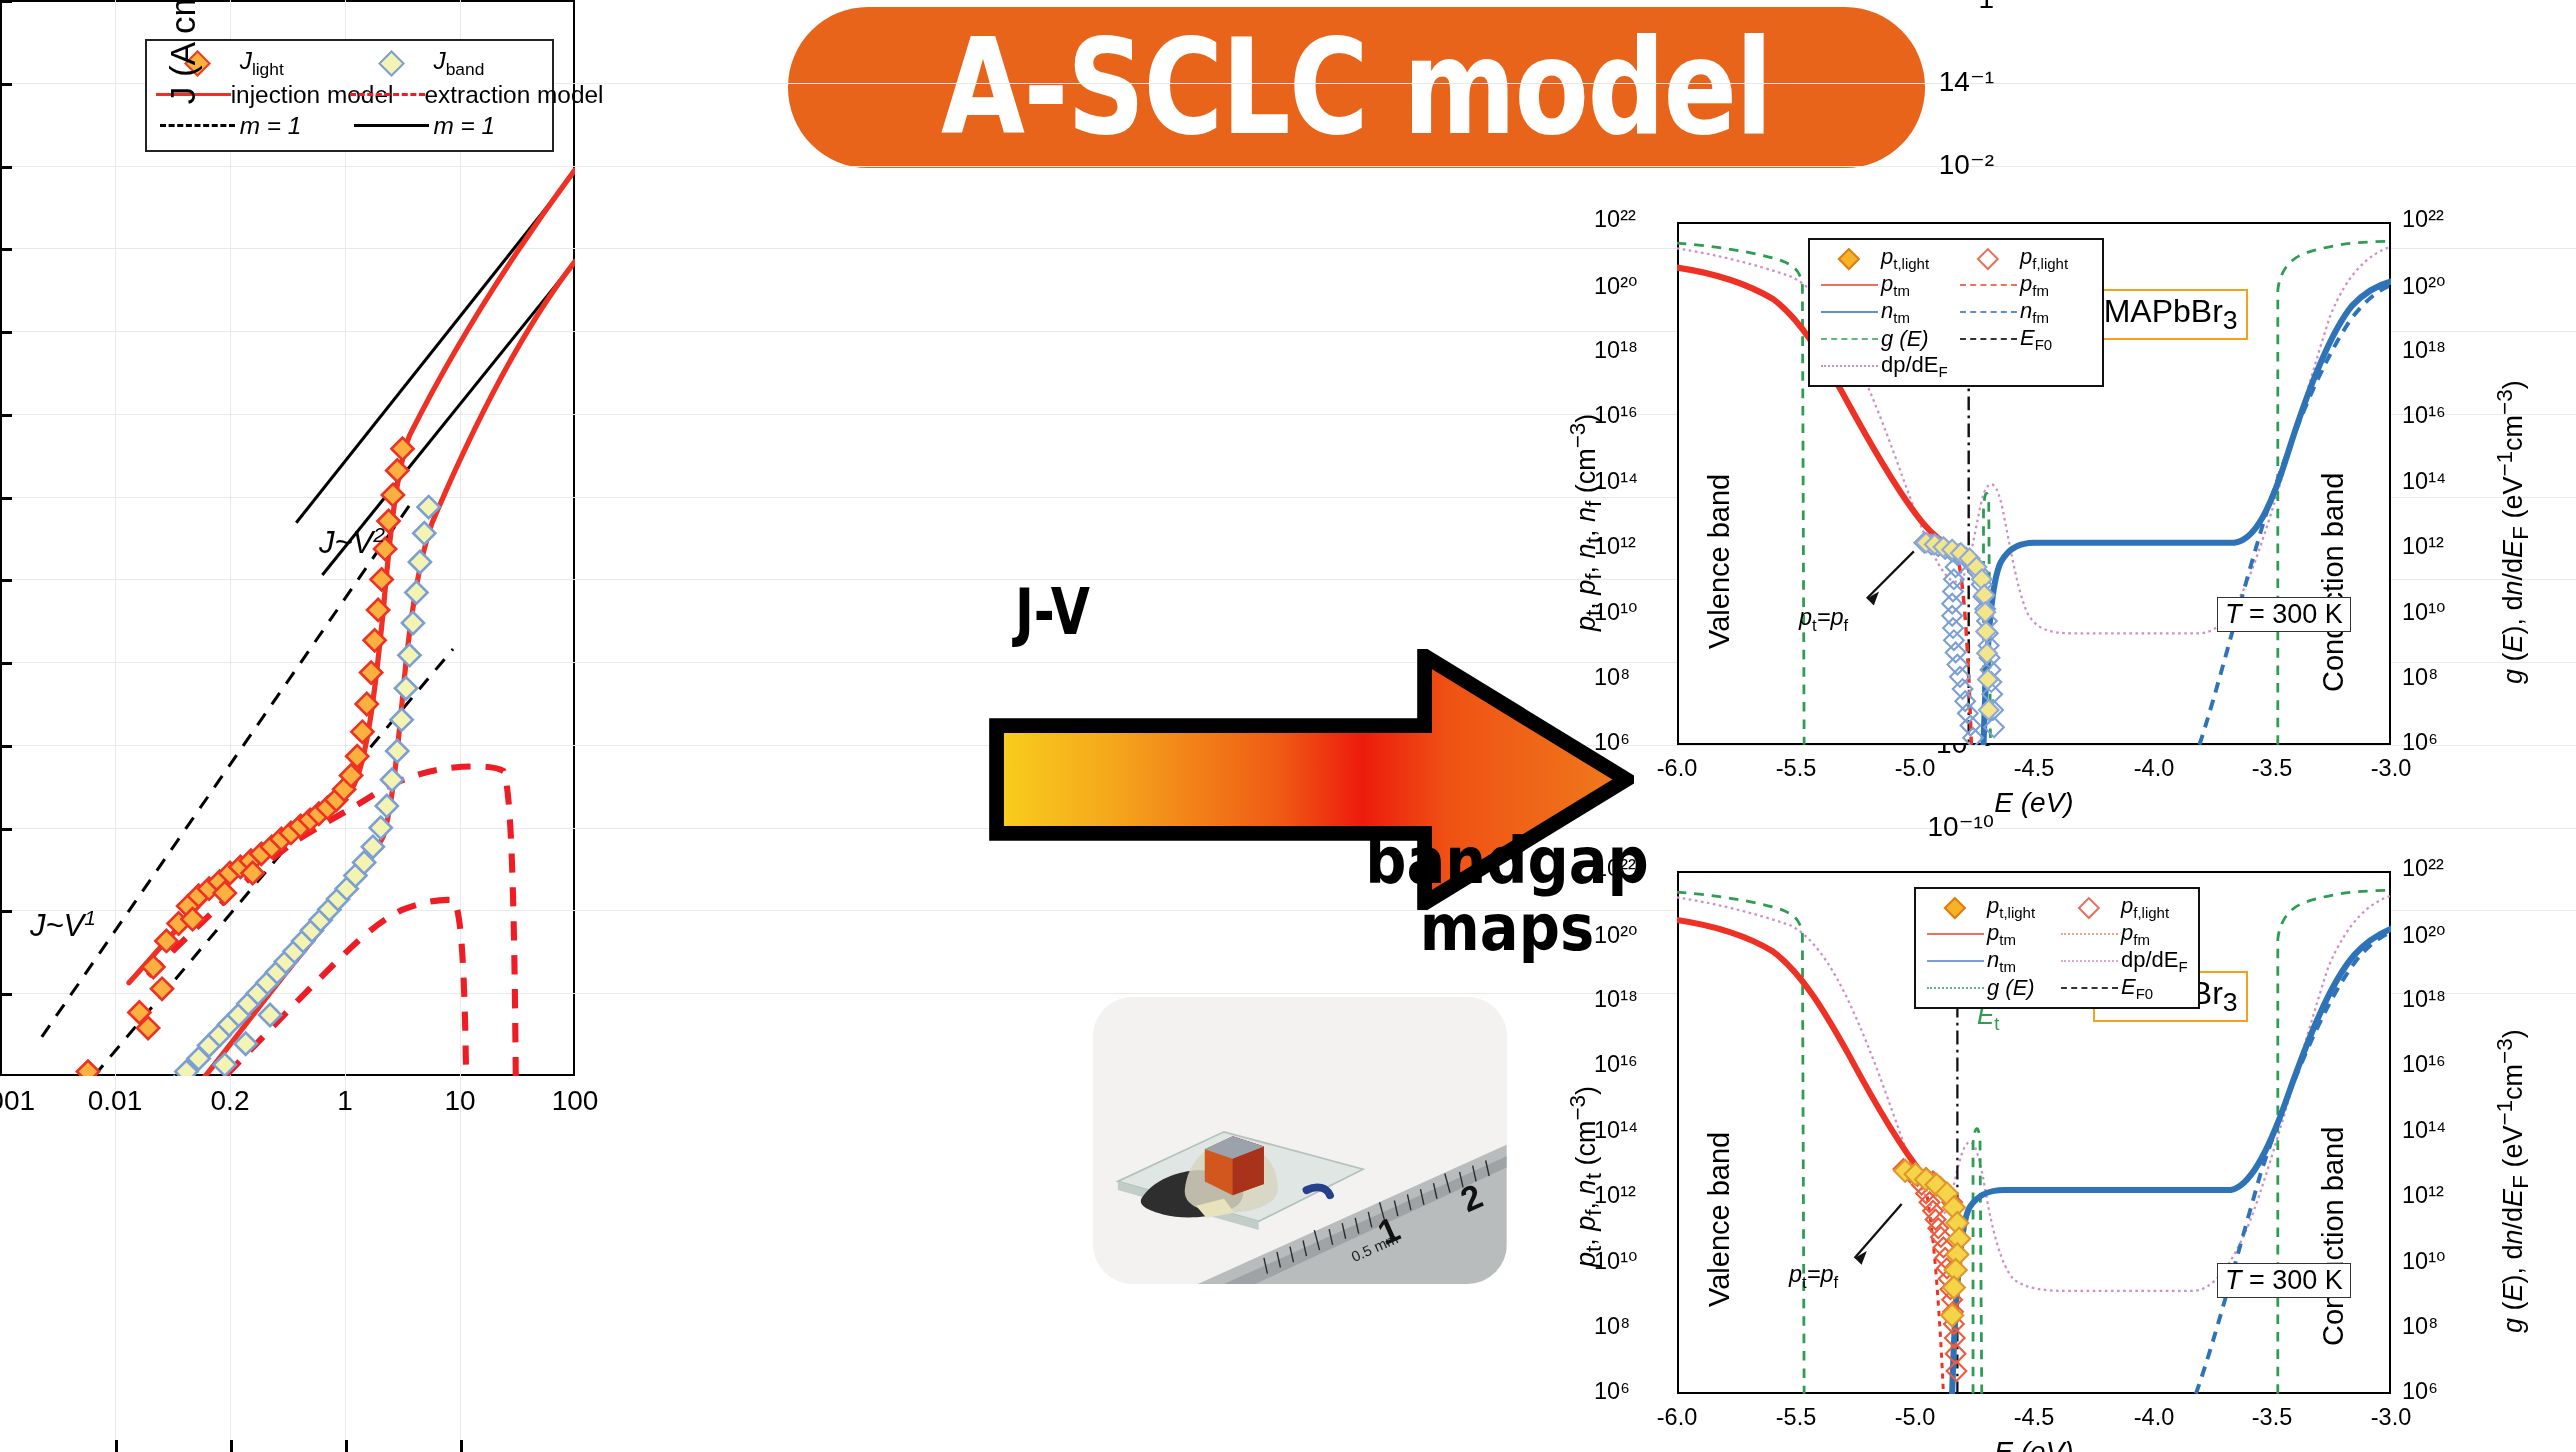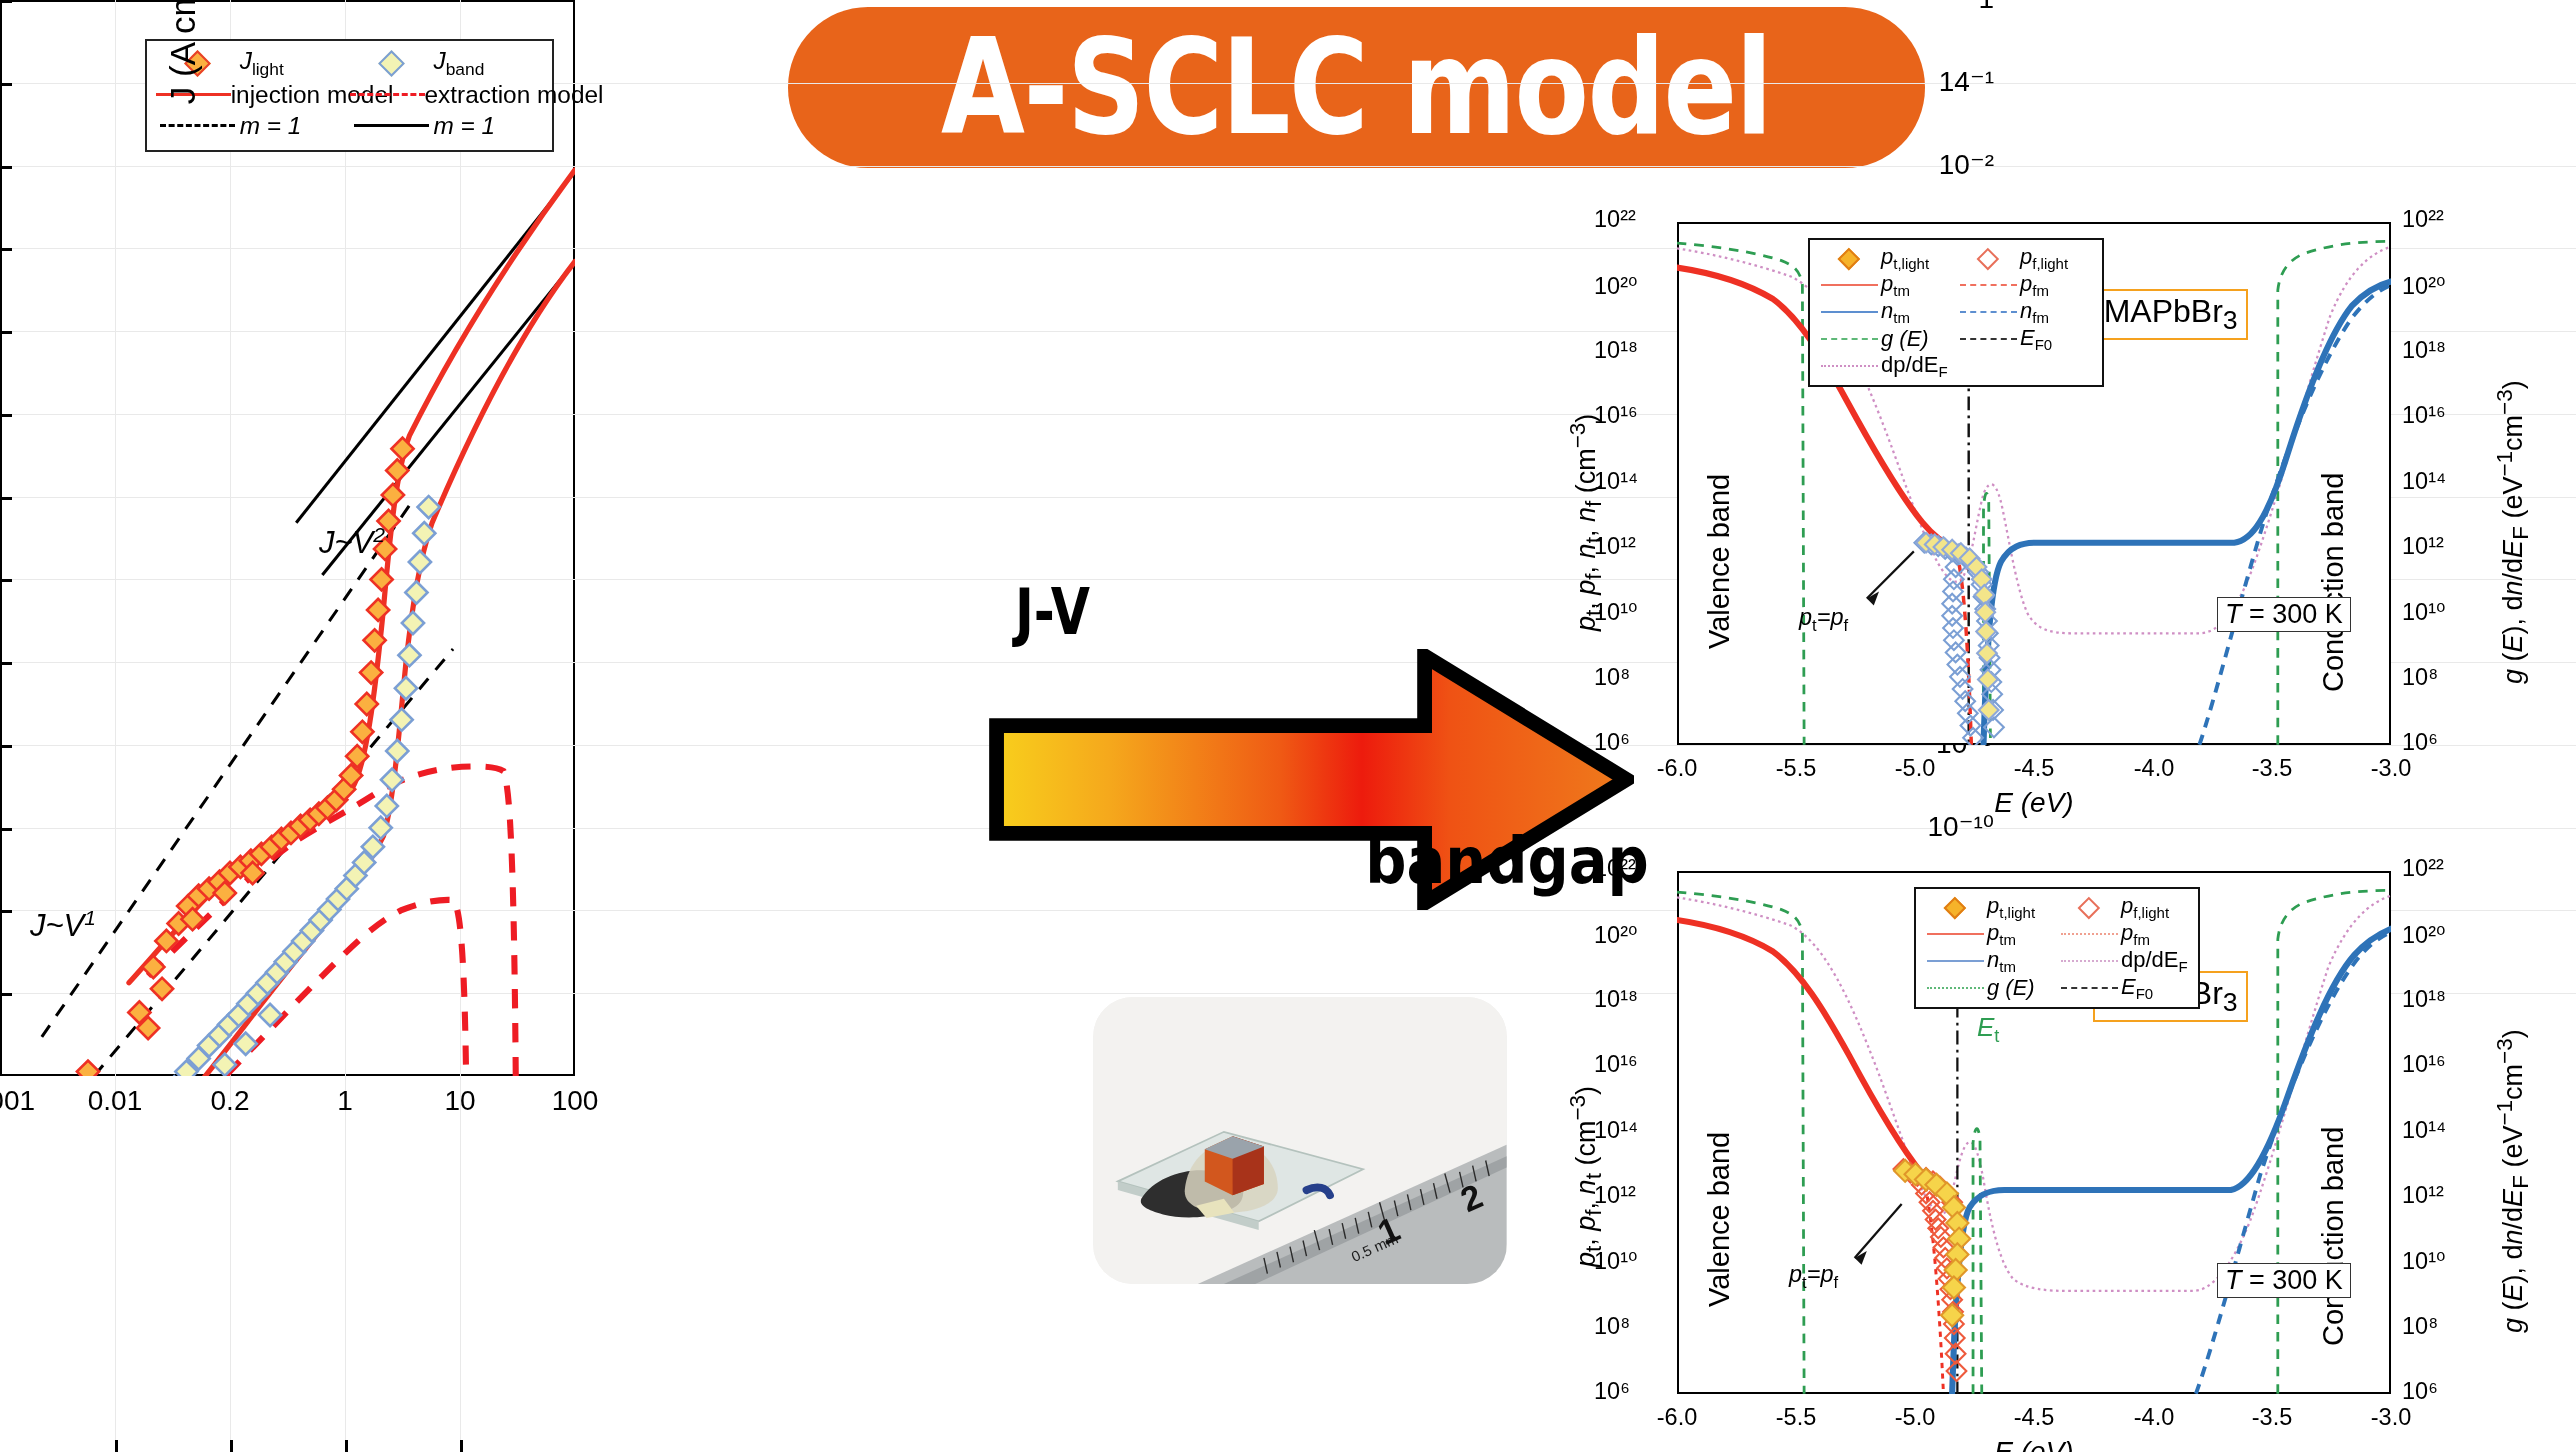--- a/index.html
+++ b/index.html
@@ -352,20 +352,21 @@
         <stop offset="58%" stop-color="#ed1b0d"></stop>
         <stop offset="72%" stop-color="#ef5214"></stop>
         <stop offset="100%" stop-color="#ef7b1c"></stop>
       </linearGradient>
     </defs>
     <path d="M 8 88 L 500 88 L 500 8 L 732 150 L 500 292 L 500 212 L 8 212 Z" fill="url(#arrowgrad)" stroke="#000" stroke-width="17" stroke-linejoin="miter"></path>
   </svg>
 </div>
 <div id="bandgap-label">
   <div>bandgap</div>
+  <div>maps</div>
 </div>
 
 <div id="photo">
   <svg width="414" height="287" viewBox="0 0 475 330">
     <rect x="0" y="0" width="475" height="330" fill="#f3f2f0"></rect>
 
     <polygon points="120,330 475,170 475,330" fill="#b9bcbd"></polygon>
     <polygon points="150,330 475,183 475,196 186,330" fill="#9fa3a5"></polygon>
     <g stroke="#2b2b2b" stroke-width="1.6">
       <line x1="200" y1="318" x2="196" y2="300"></line>
@@ -702,21 +703,21 @@
 
     <path d="M 204 444 L 258 382" stroke="#111" stroke-width="2.6" fill="none"></path>
     <polygon points="204,444 218,436 212,452" fill="#111"></polygon>
   </svg>
 
   <div class="bandtext" style="left:26px;top:436px">Valence band</div>
   <div class="bandtext" style="left:640px;top:475px">Conduction band</div>
 
   <div class="ef0lab" style="left:251px;top:91px">
     <span>E</span><sub>F0</sub></div>
-  <div class="etlab" style="left:300px;top:141px">
+  <div class="etlab" style="left:300px;top:129px">
     <span>E</span><sub>t</sub></div>
 
   <div class="ann-small" style="left:112px;top:390px">
     <span>p</span><sub>t</sub><span>=p</span><sub>f</sub></div>
 
   <div class="matbox" style="left:416px;top:100px">
     <span>MAPbBr</span><sub>3</sub></div>
   <div class="tbox" style="left:540px;top:392px">
     <span>T</span><span class="u"> = 300 K</span></div>
 

